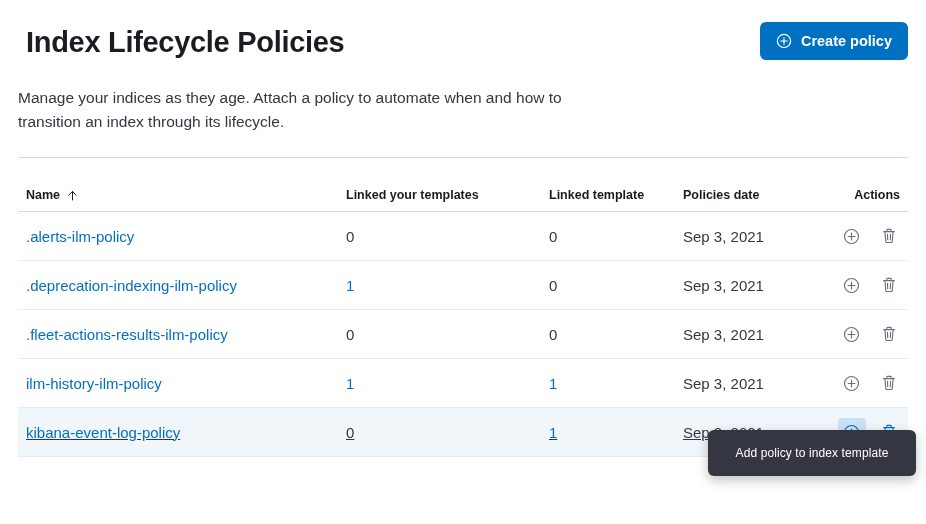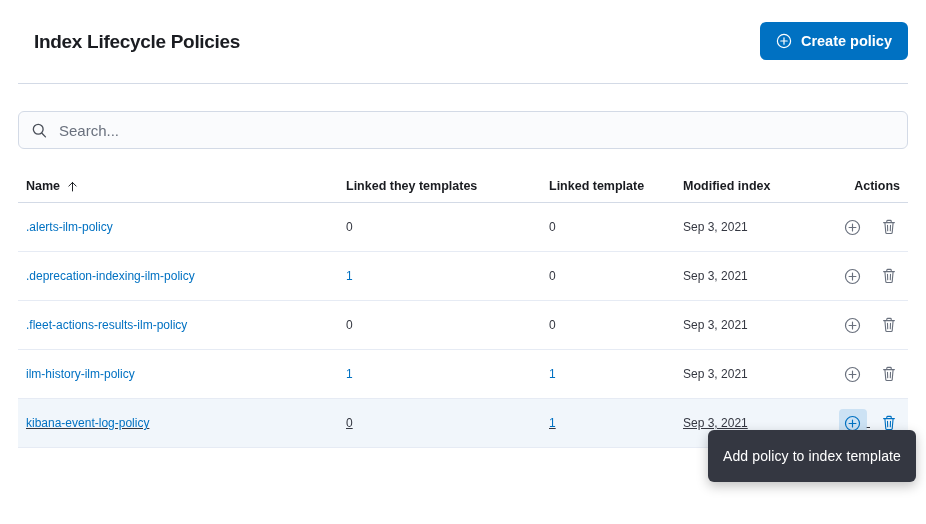--- a/index.html
+++ b/index.html
@@ -21,22 +21,22 @@
     background: #fff;
     font-family: "Liberation Sans", sans-serif;
     color: var(--text);
     position: relative;
     overflow: hidden;
   }
   .content { padding: 0 18px; }
 
   .page-header { display: flex; justify-content: space-between; align-items: flex-start; margin-top: 22px; }
   .page-title {
-    font-size: 19px; font-weight: 700; color: var(--title);
-    line-height: 36px; margin: 2px 0 0 16px; letter-spacing: -0.3px;
+    font-size: 29px; font-weight: 700; color: var(--title);
+    line-height: 36px; margin: 2px 0 0 8px; letter-spacing: -0.3px;
   }
   .create-btn {
     display: inline-flex; align-items: center; gap: 9px;
     background: var(--accent); color: #fff;
     border: none; border-radius: 6px;
     height: 38px; padding: 0 16px;
     font-family: "Liberation Sans", sans-serif;
     font-size: 14.5px; font-weight: 700;
     cursor: pointer;
   }
@@ -68,45 +68,45 @@
   table.policies { width: 890px; border-collapse: collapse; table-layout: fixed; margin-top: 23px; }
   thead th {
     text-align: left; font-size: 12.5px; font-weight: 700; color: var(--title);
     padding: 7px 8px 9px 8px; border-bottom: 1px solid var(--border-strong);
     white-space: nowrap; overflow: hidden;
   }
   thead th.col-actions { text-align: right; }
   .th-inner { display: inline-flex; align-items: center; gap: 6px; }
   .sort-icon { color: var(--title); margin-top: 1px; }
   tbody td {
-    font-size: 12px; color: var(--text);
+    font-size: 15px; color: var(--text);
     padding: 0 8px; height: 49px;
     border-bottom: 1px solid var(--border-row);
     white-space: nowrap; overflow: hidden;
   }
   .cell-link { color: var(--accent); font-weight: 500; text-decoration: none; cursor: pointer; }
   td.actions-cell { text-align: right; padding-right: 5px; }
   .action-btn {
     display: inline-flex; align-items: center; justify-content: center;
     width: 28px; height: 28px; border: none; background: transparent;
     border-radius: 4px; color: var(--muted); cursor: pointer;
     vertical-align: middle; padding: 0;
   }
   .action-btn + .action-btn { margin-left: 5px; }
   tr.row-highlighted td { background: var(--row-highlight); text-decoration: underline; }
   tr.row-highlighted .action-btn { color: var(--accent); }
   tr.row-highlighted .action-add { background: var(--add-btn-bg); }
 
   .tooltip {
     position: absolute; left: 708px; top: 430px;
-    width: 208px; height: 52px;
+    width: 208px; height: 46px;
     background: var(--tooltip-bg); color: #fff;
     border-radius: 6px;
     display: flex; align-items: center; justify-content: center;
-    font-size: 14px; font-weight: 500; letter-spacing: 0.1px;
+    font-size: 12px; font-weight: 500; letter-spacing: 0.1px;
     box-shadow: 0 4px 12px rgba(0,0,0,0.25);
     z-index: 20; white-space: nowrap;
   }
   .tooltip-arrow {
     position: absolute; left: 847px; top: 459px;
     width: 13px; height: 13px;
     background: var(--tooltip-bg);
     transform: rotate(45deg);
     z-index: 19;
   }
@@ -122,32 +122,24 @@
       <span style="display:inline-flex;">
         <svg width="16" height="16" viewBox="0 0 16 16" fill="none" stroke="#fff" stroke-width="1.2" stroke-linecap="round">
           <circle cx="8" cy="8" r="6.6"></circle>
           <path d="M8 4.8v6.4M4.8 8h6.4"></path>
         </svg>
       </span>
       <span>Create policy</span>
     </button>
   </div>
 
+  <p class="page-description">Manage your indices as they age. Attach a policy to automate when and how to transition an index through its lifecycle.</p>
 
   <hr class="divider">
 
-  <div class="search-bar">
-    <span style="display:inline-flex;">
-      <svg width="17" height="17" viewBox="0 0 16 16" fill="none" stroke="currentColor" stroke-width="1.25" stroke-linecap="round">
-        <circle cx="6.8" cy="6.8" r="4.6"></circle>
-        <path d="M10.3 10.6L13.6 14"></path>
-      </svg>
-    </span>
-    <input class="search-input" type="text" placeholder="Search..." style="">
-  </div>
 
   <table class="policies">
     <colgroup>
       <col style="width:320px">
         <col style="width:203px">
         <col style="width:134px">
         <col style="width:140px">
         <col style="width:93px">
     </colgroup>
     <thead>
@@ -155,23 +147,23 @@
         <th>
           <span class="th-inner">
             <span>Name</span>
             <span class="sort-icon" style="display:inline-flex;">
               <svg width="13" height="13" viewBox="0 0 16 16" fill="none" stroke="currentColor" stroke-width="1.2" stroke-linecap="round" stroke-linejoin="round">
                 <path d="M8 13.5V3M3.5 7.5L8 3l4.5 4.5"></path>
               </svg>
             </span>
           </span>
         </th>
-        <th>Linked they templates</th>
+        <th>Linked your templates</th>
         <th>Linked template</th>
-        <th>Modified index</th>
+        <th>Policies date</th>
         <th class="col-actions">Actions</th>
       </tr>
     </thead>
     <tbody>
         <tr>
     <td><a class="cell-link">.alerts-ilm-policy</a></td>
     <td><span>0</span></td>
     <td><span>0</span></td>
     <td><span>Sep 3, 2021</span></td>
     <td class="actions-cell">

